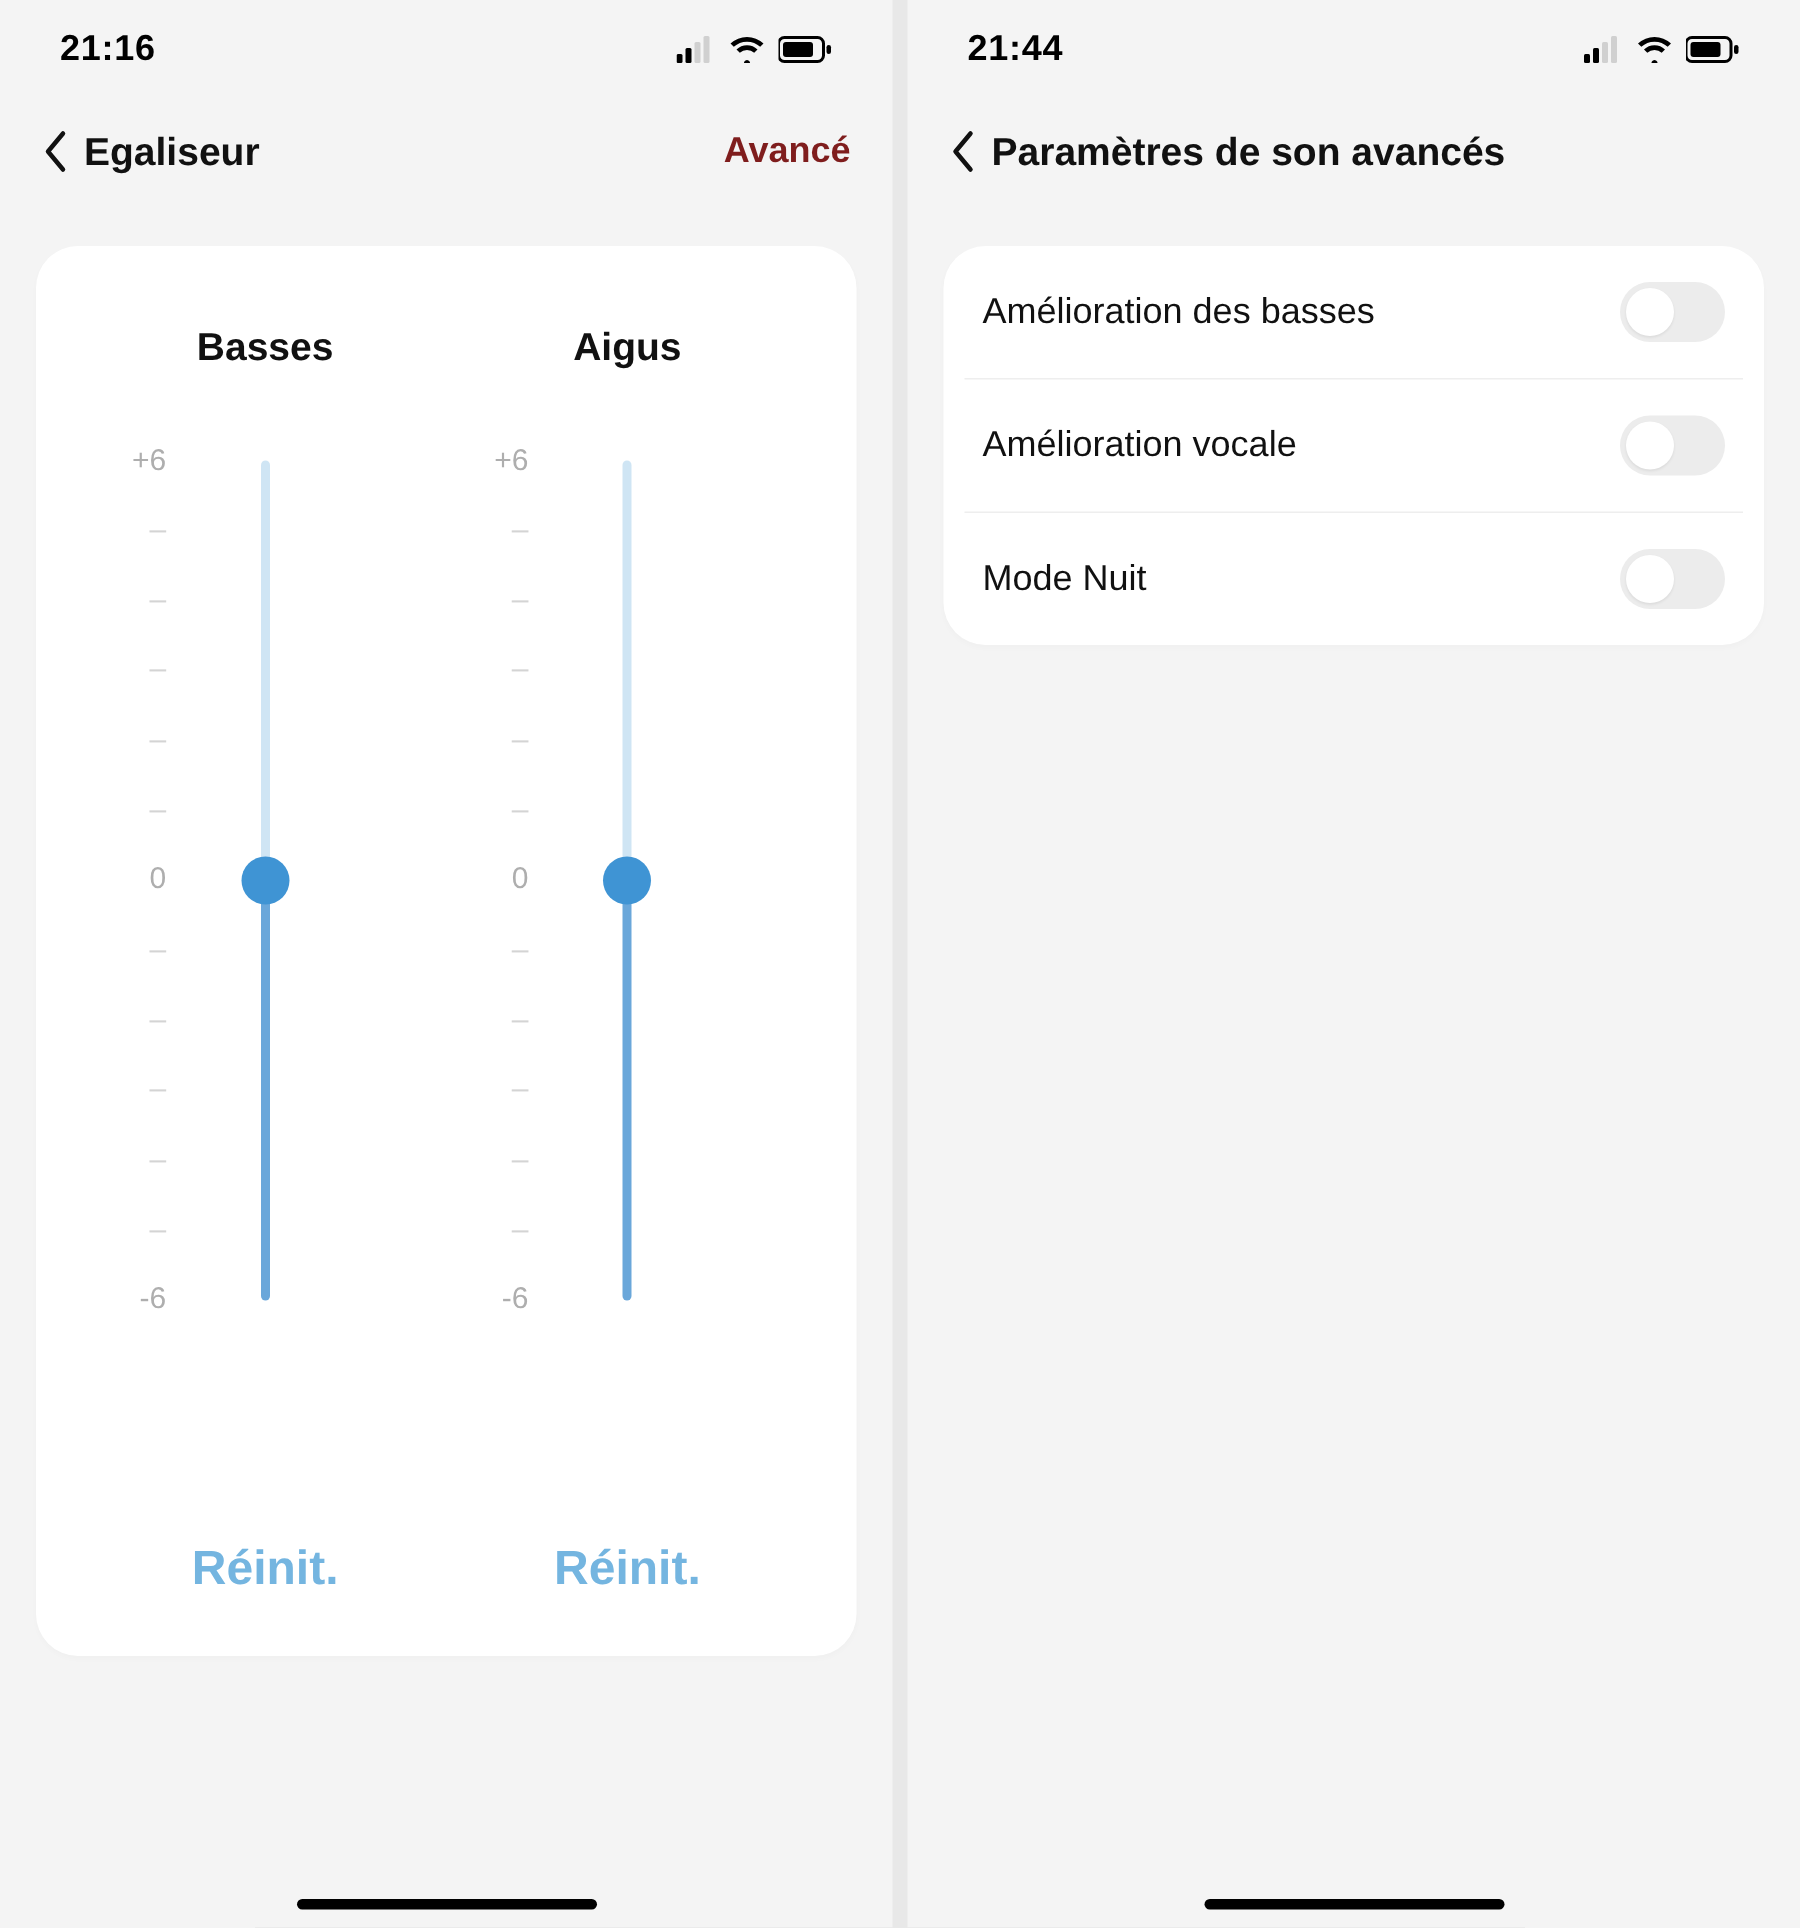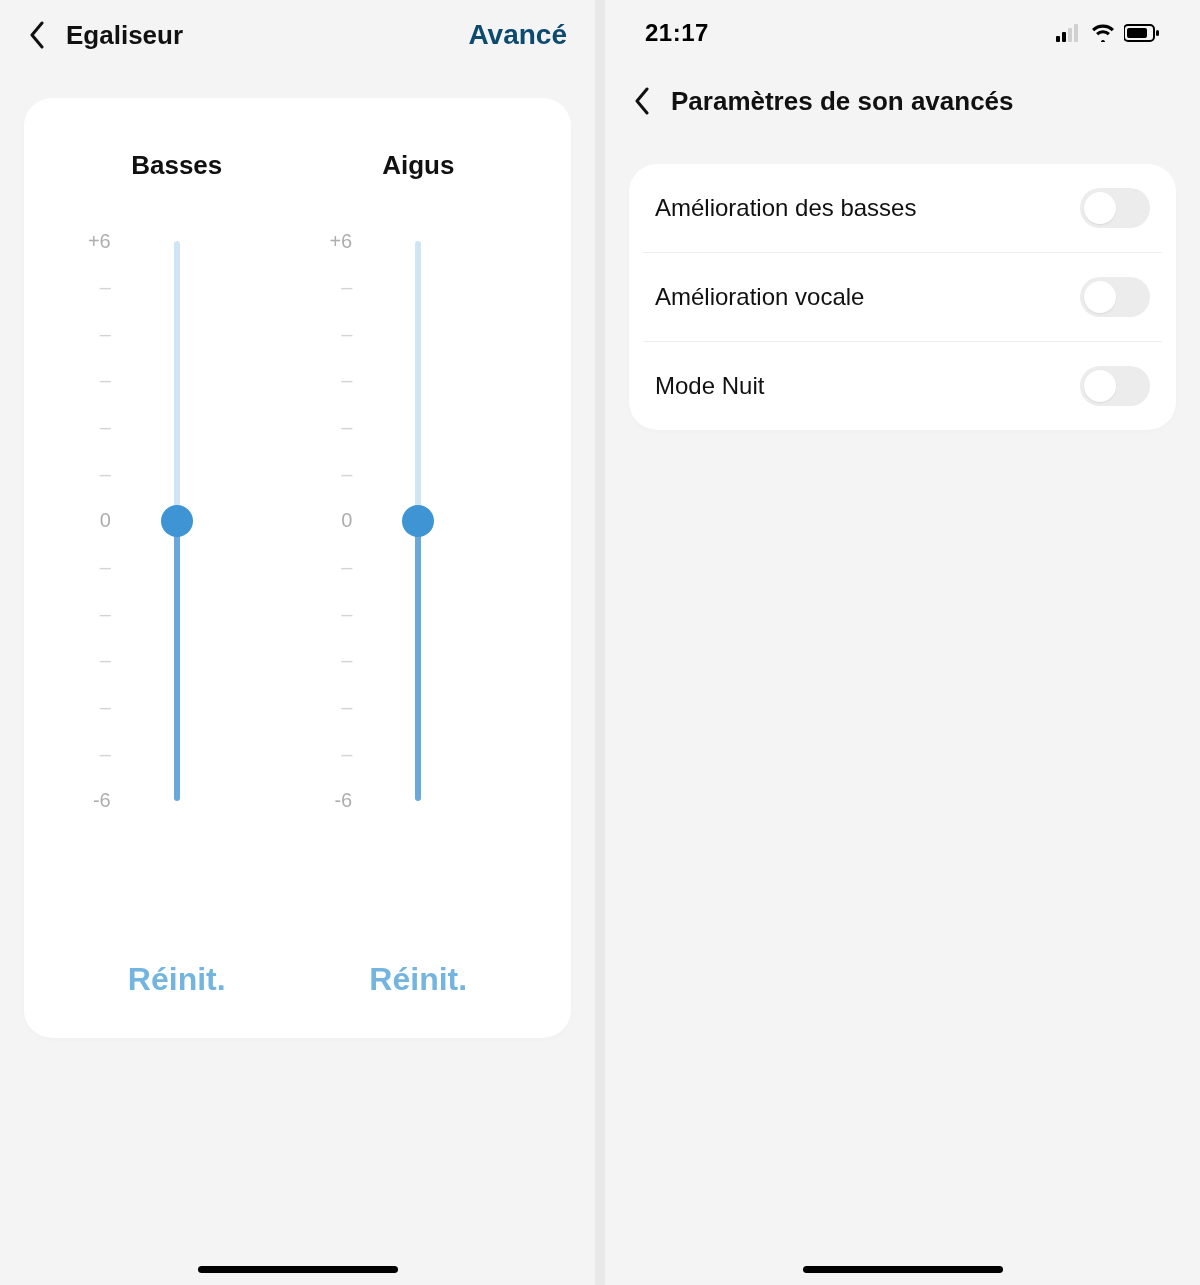--- a/index.html
+++ b/index.html
@@ -33,26 +33,26 @@
     }
     .sb-time { font-size: 24px; font-weight: 700; letter-spacing: 0.5px; }
     .sb-icons { display: flex; align-items: center; gap: 8px; }
 
     
     .nav {
       height: 70px;
       display: flex;
       align-items: center;
       padding: 0 28px;
-      gap: 20px;
+      gap: 10px;
     }
     .nav .back svg { display: block; }
     .nav .title { font-size: 26px; font-weight: 700; color: #111; }
     .nav .spacer { flex: 1; }
-    .nav .action { font-size: 28px; font-weight: 600; color: #0c4a6e; }
+    .nav .action { font-size: 24px; font-weight: 600; color: #7f1d1d; }
 
     
     .card {
       margin: 28px 24px;
       background: #ffffff;
       border-radius: 28px;
       box-shadow: 0 2px 4px rgba(0,0,0,0.02);
       display: flex;
       flex-direction: column;
     }
@@ -101,20 +101,39 @@
     .home-indicator {
       position: absolute;
       bottom: 12px; left: 50%; transform: translateX(-50%);
       width: 200px; height: 7px; border-radius: 4px; background: #000;
     }
   </style>
 </head>
 <body>
 
 <div class="screen">
+  <div class="statusbar">
+    <div class="sb-time">21:16</div>
+    <div class="sb-icons">
+      <svg width="26" height="18" viewBox="0 0 26 18">
+          <rect x="0" y="12" width="4" height="6" rx="1" fill="#000"></rect>
+          <rect x="6" y="8" width="4" height="10" rx="1" fill="#000"></rect>
+          <rect x="12" y="4" width="4" height="14" rx="1" fill="#d0d0d0"></rect>
+          <rect x="18" y="0" width="4" height="18" rx="1" fill="#d0d0d0"></rect>
+        </svg>
+      <svg width="26" height="18" viewBox="0 0 26 18">
+          <path d="M13 16 a2 2 0 1 0 0.001 0 M6 9 a10 10 0 0 1 14 0 l-2.2 2.2 a7 7 0 0 0 -9.6 0z M2 5 a16 16 0 0 1 22 0 l-2.2 2.2 a13 13 0 0 0 -17.6 0z" fill="#000"></path>
+        </svg>
+      <svg width="36" height="18" viewBox="0 0 36 18">
+          <rect x="0" y="1" width="30" height="16" rx="4" fill="none" stroke="#000" stroke-width="2"></rect>
+          <rect x="3" y="4" width="20" height="10" rx="2" fill="#000"></rect>
+          <rect x="32" y="6" width="3" height="6" rx="1.5" fill="#000"></rect>
+        </svg>
+    </div>
+  </div>
 
   <div class="nav">
     <span class="back">
       <svg width="18" height="28" viewBox="0 0 18 28">
           <path d="M14 2 L4 14 L14 26" stroke="#111" stroke-width="3" fill="none" stroke-linecap="round" stroke-linejoin="round"></path>
         </svg>
     </span>
     <div class="title">Egaliseur</div>
     <div class="spacer"></div>
     <div class="action">Avancé</div>
@@ -175,21 +194,21 @@
     </div>
   </div>
 
   <div class="home-indicator"></div>
 </div>
 
 <div class="divider"></div>
 
 <div class="screen">
   <div class="statusbar">
-    <div class="sb-time">21:17</div>
+    <div class="sb-time">21:44</div>
     <div class="sb-icons">
       <svg width="26" height="18" viewBox="0 0 26 18">
           <rect x="0" y="12" width="4" height="6" rx="1" fill="#000"></rect>
           <rect x="6" y="8" width="4" height="10" rx="1" fill="#000"></rect>
           <rect x="12" y="4" width="4" height="14" rx="1" fill="#d0d0d0"></rect>
           <rect x="18" y="0" width="4" height="18" rx="1" fill="#d0d0d0"></rect>
         </svg>
       <svg width="26" height="18" viewBox="0 0 26 18">
           <path d="M13 16 a2 2 0 1 0 0.001 0 M6 9 a10 10 0 0 1 14 0 l-2.2 2.2 a7 7 0 0 0 -9.6 0z M2 5 a16 16 0 0 1 22 0 l-2.2 2.2 a13 13 0 0 0 -17.6 0z" fill="#000"></path>
         </svg>

